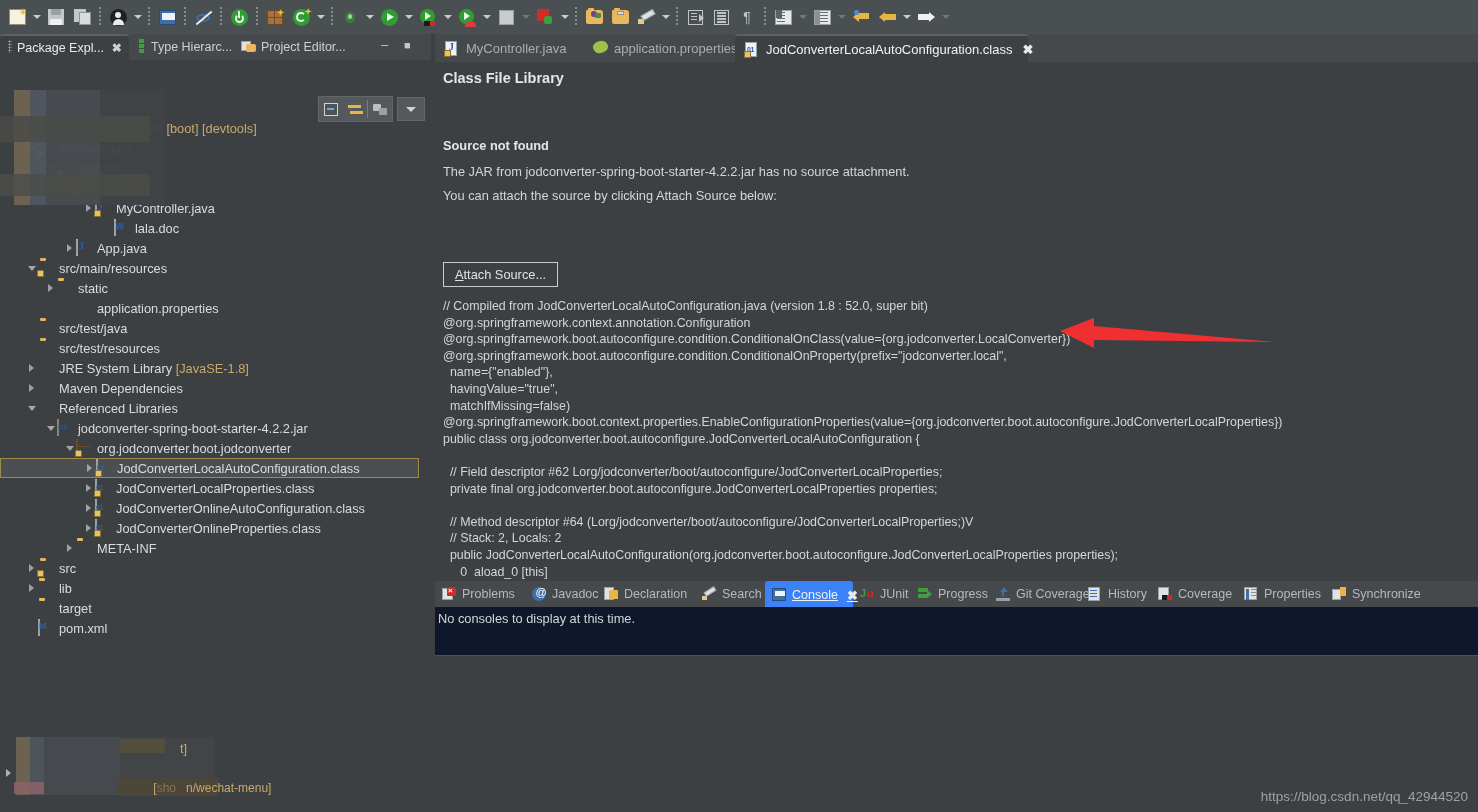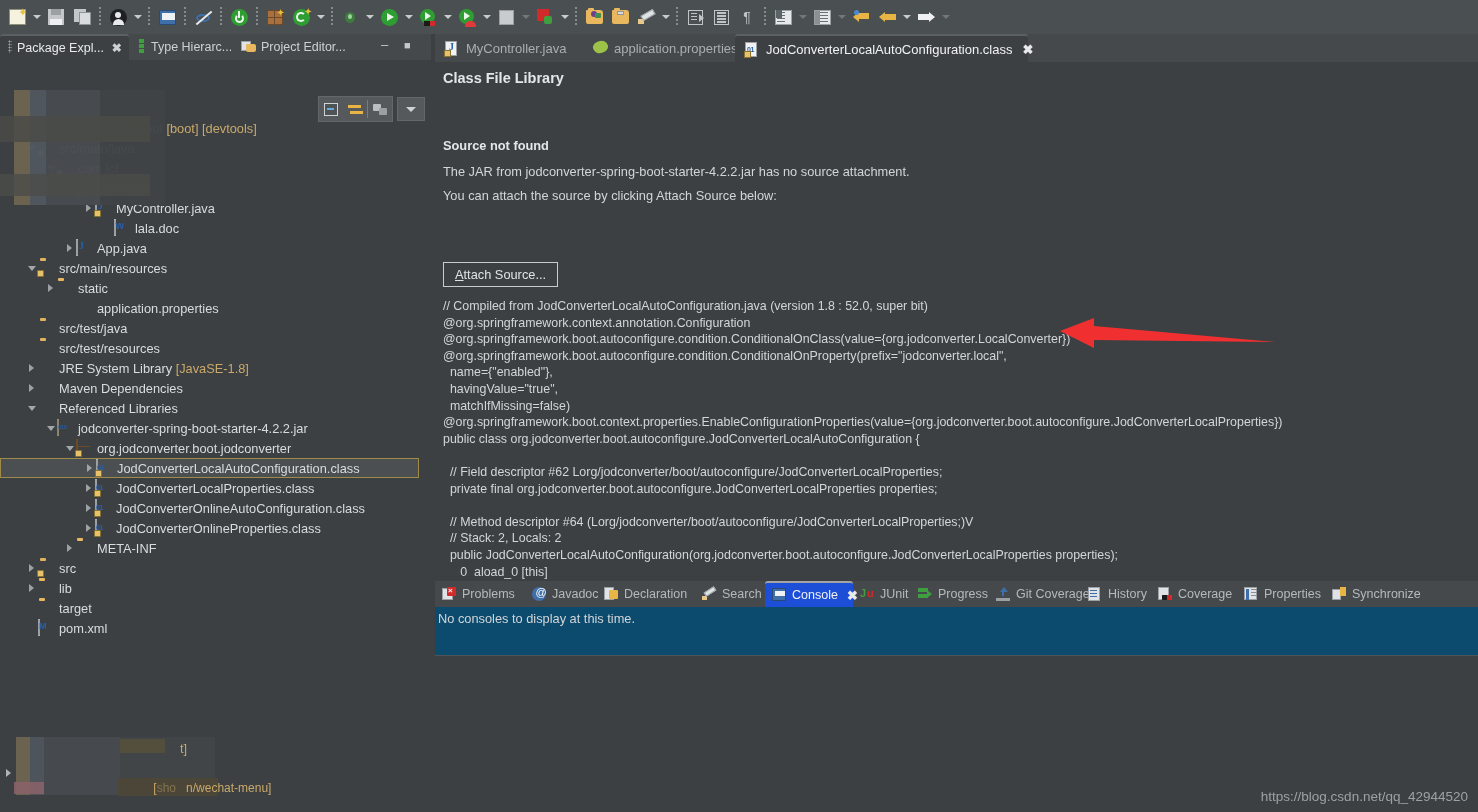--- a/index.html
+++ b/index.html
@@ -278,26 +278,27 @@
   }
   #bp-tabs {
     position: absolute; left: 0; top: 0; width: 1043px; height: 26px;
     background: #45494c;
   }
   .bp-tab {
     position: absolute; top: 0; height: 26px; display: flex; align-items: center;
     gap: 5px; padding: 0 7px; font-size: 12.5px; color: #b4b9bc; white-space: nowrap;
   }
   .bp-tab.active {
-    background: #1d4ed8; color: #f0f2f3; border-top: 2px solid #a3a3a3;
+    background: #3b82f6; color: #f0f2f3; border-top: 2px solid #3b82f6;
     border-radius: 3px 3px 0 0;
+    text-decoration: underline;
   }
   #bp-body {
     position: absolute; left: 0; top: 26px; width: 1043px; height: 205px;
-    background: #0c4a6e;
+    background: #0f172a;
   }
   #bp-msg {
     position: absolute; left: 3px; top: 4px; font-size: 12.8px; color: #d2d6d8;
   }
   #bp-inner {
     position: absolute; left: 0; top: 48px; width: 1043px; height: 183px;
     background: #3c4043; border-top: 1px solid #4f5356;
   }
 
   #watermark {

